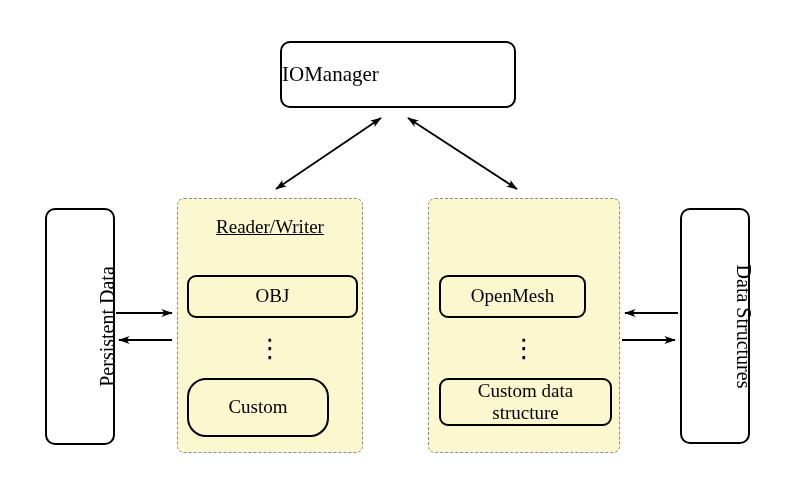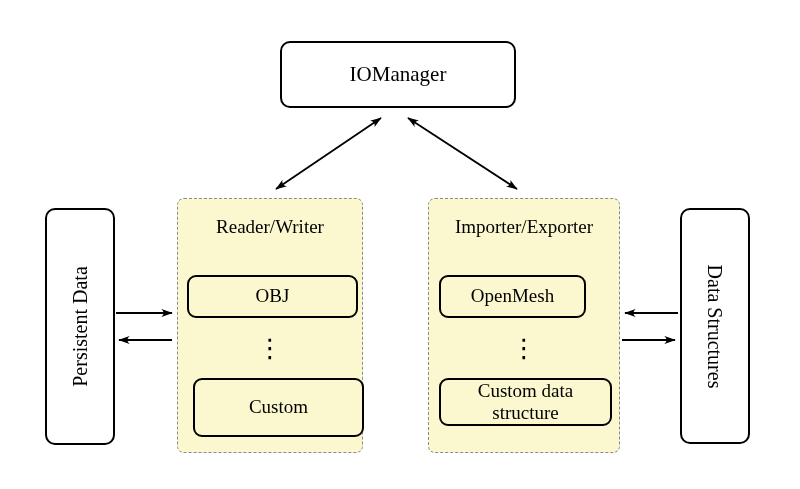--- a/index.html
+++ b/index.html
@@ -25,21 +25,21 @@
   }
   .arrow-layer{
     position:absolute;left:0;top:0;width:800px;height:489px;
     pointer-events:none;
   }
   .node{
     position:absolute;
     background:var(--node-fill);
     border:2.6px solid var(--node-border);
     border-radius:10px;
-    display:flex;align-items:center;justify-content:center;
+    display:flex;align-items:center;
     text-align:center;
   }
   .node-iomanager{
     left:280px;top:41px;width:236px;height:67px;
     font-size:21px;
   }
   .side-node{
     font-size:20px;
   }
   .node-persistent{ left:45px;top:208px;width:70px;height:237px; }
@@ -52,33 +52,34 @@
     background:var(--group-fill);
     border:1.7px dashed var(--group-border);
     border-radius:7px;
   }
   .group-left{ left:177px;width:186px; }
   .group-right{ left:428px;width:192px; }
   .group-title{
     position:absolute;left:0;right:0;top:17px;
     text-align:center;
     font-size:19px;
+    text-decoration:underline;
   }
   .inner-node{
     position:absolute;
     background:var(--group-fill);
     border:2.6px solid var(--node-border);
     border-radius:9px;
     display:flex;flex-direction:column;align-items:center;justify-content:center;
     text-align:center;
     font-size:19px;
     line-height:1.17;
   }
   .group-left .inner-first{ left:9px;top:76px;width:171px;height:43px; }
-  .group-left .inner-custom{ left:15px;top:179px;width:171px;height:59px; }
+  .group-left .inner-custom{ left:9px;top:179px;width:142px;height:59px;border-radius:19px; }
   .group-right .inner-first{ left:10px;top:76px;width:147px;height:43px; }
   .group-right .inner-custom{ left:10px;top:179px;width:173px;height:48px; }
   .vdots{
     position:absolute;left:0;right:0;top:124px;height:50px;
     display:flex;align-items:center;justify-content:center;
     font-size:26px;
     font-family:"DejaVu Sans","DejaVu Serif",sans-serif;
     color:var(--text);
   }
 </style>
@@ -120,21 +121,20 @@
     <div class="inner-node inner-first">
       <span>OBJ</span>
     </div>
     <div class="vdots">⋮</div>
     <div class="inner-node inner-custom">
       <span>Custom</span>
     </div>
   </div>
 
   <div class="group group-right">
-    <div class="group-title">Importer/Exporter</div>
     <div class="inner-node inner-first">
       <span>OpenMesh</span>
     </div>
     <div class="vdots">⋮</div>
     <div class="inner-node inner-custom">
       <span>Custom data</span>
       <span>structure</span>
     </div>
   </div>
 

